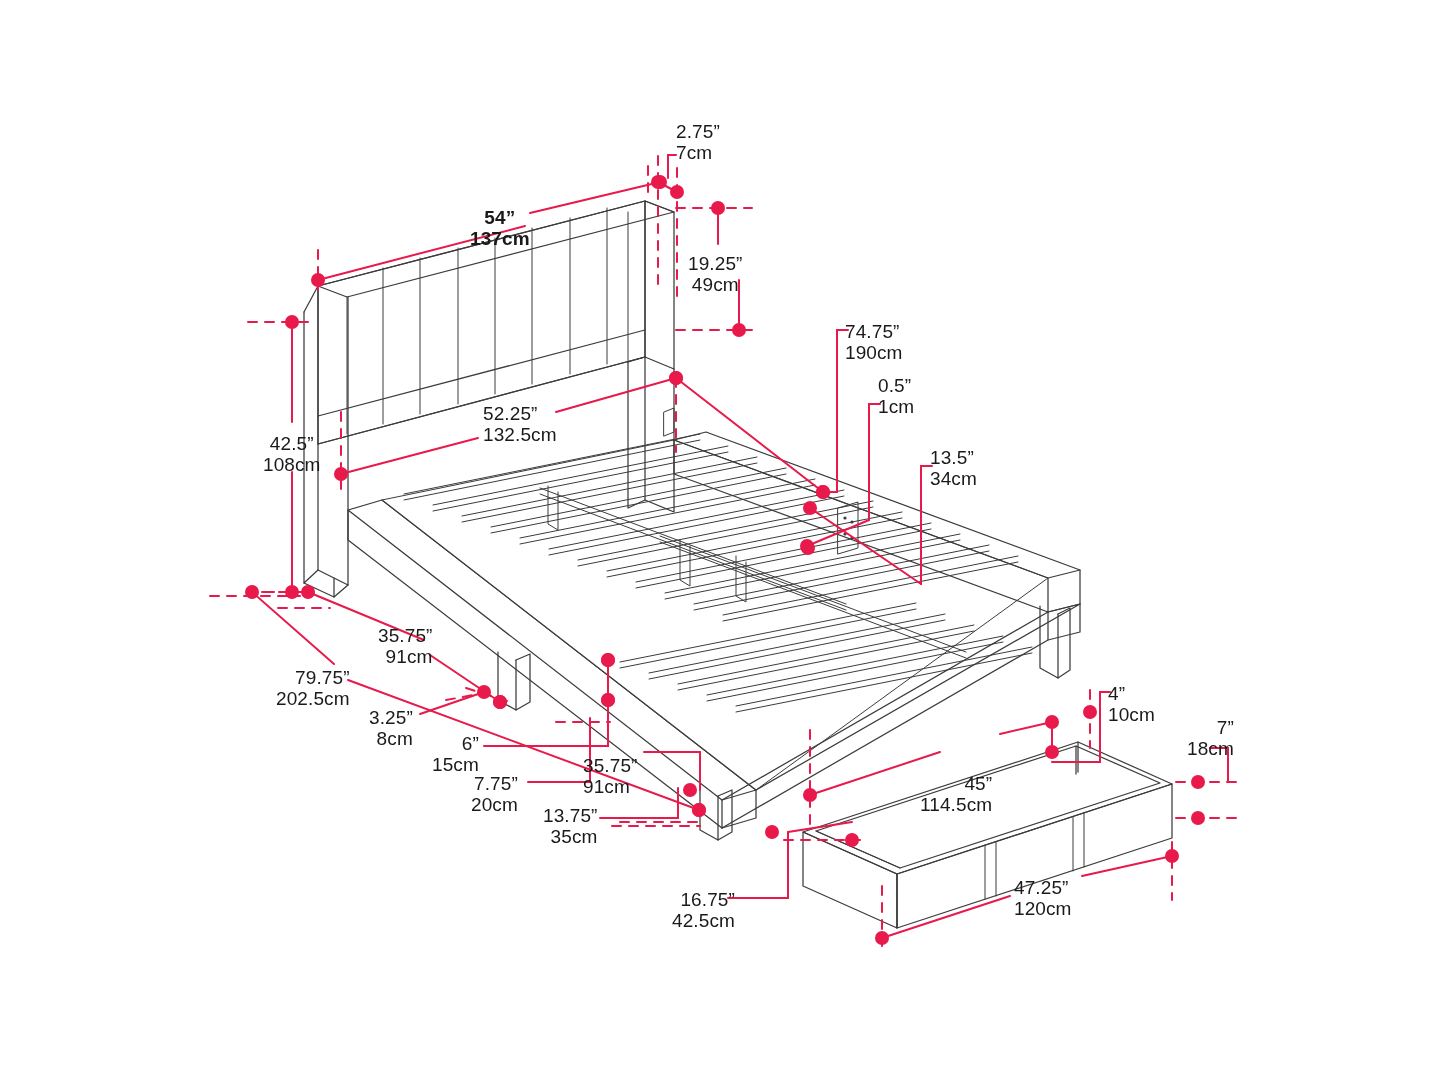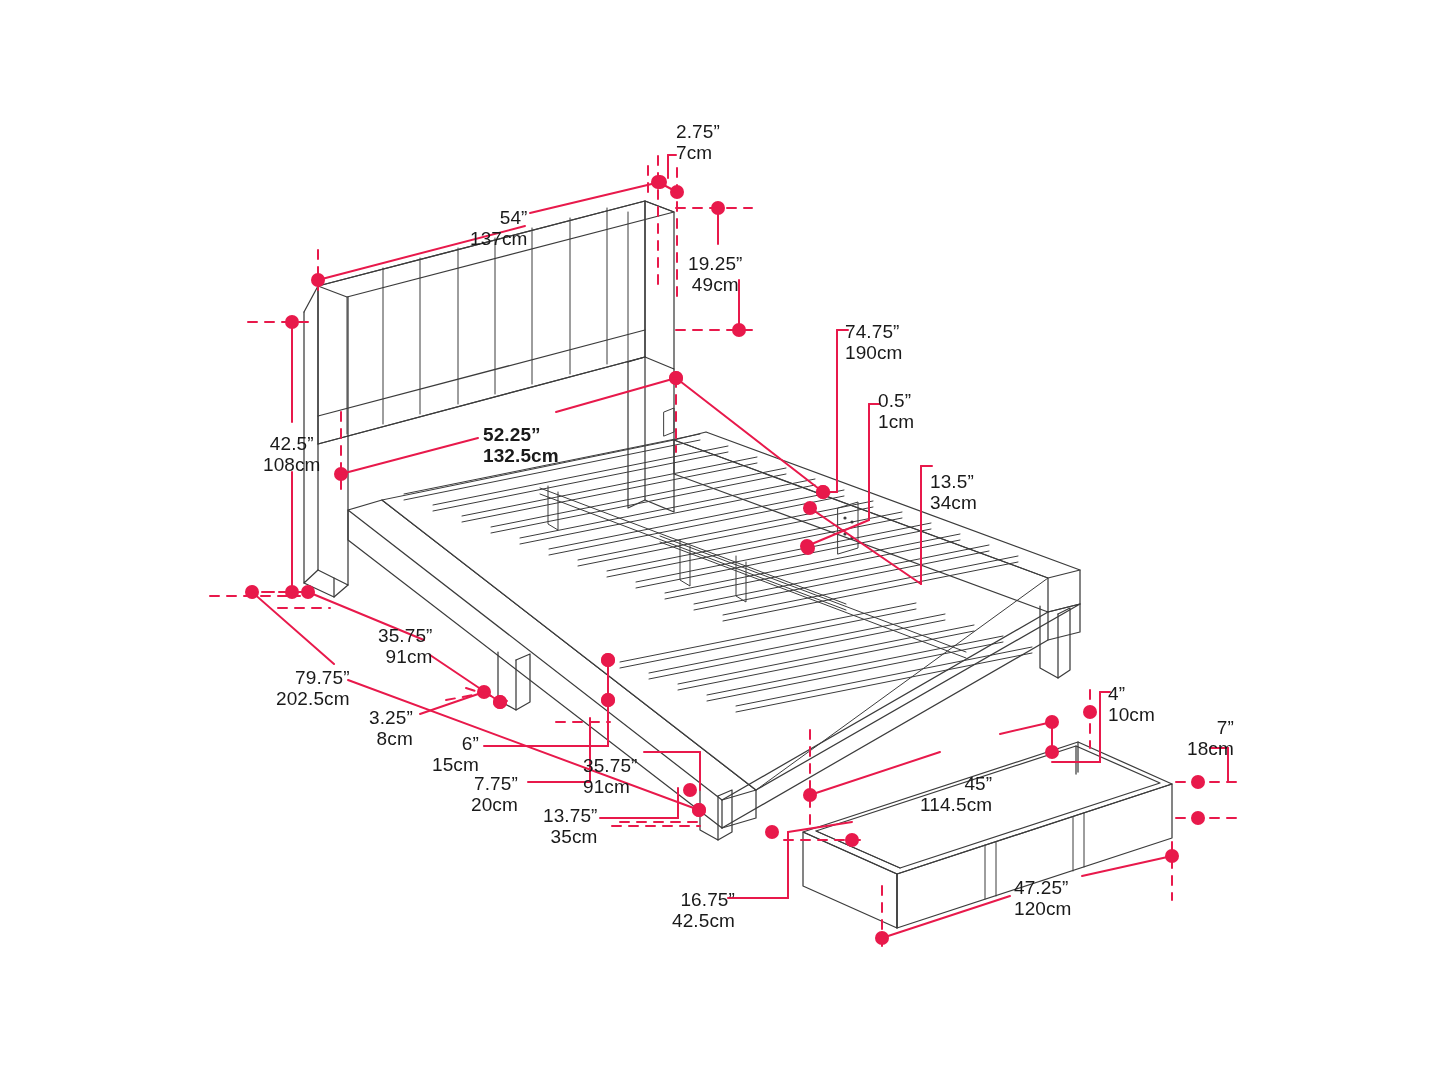--- a/index.html
+++ b/index.html
@@ -321,33 +321,33 @@
     <circle class="dot" cx="882" cy="938" r="7"></circle>
     <circle class="dot" cx="1172" cy="856" r="7"></circle>
     <path class="dl" d="M882 938 L1010 896"></path>
     <path class="dl" d="M1082 876 L1172 856"></path>
   </g>
 
 </svg>
 
 <div class="dimlabel" style="left:676px;top:122px;"><span>2.75”</span><span class="l2">7cm</span></div>
 
-<div class="dimlabel" style="left: 470px; top: 208px; text-align: right;"><span>54”</span><span class="l2">137cm</span></div>
+<div class="dimlabel" style="left: 470px; top: 208px; text-align: center; font-weight: bold;"><span>54”</span><span class="l2">137cm</span></div>
 
 <div class="dimlabel" style="left:688px;top:254px;text-align:center;"><span>19.25”</span><span class="l2">49cm</span></div>
 
 <div class="dimlabel" style="left:845px;top:322px;"><span>74.75”</span><span class="l2">190cm</span></div>
 
-<div class="dimlabel" style="left:878px;top:391px;"><span>0.5”</span><span class="l2">1cm</span></div>
-
-<div class="dimlabel" style="left:930px;top:472px;"><span>13.5”</span><span class="l2">34cm</span></div>
+<div class="dimlabel" style="left:878px;top:376px;"><span>0.5”</span><span class="l2">1cm</span></div>
+
+<div class="dimlabel" style="left:930px;top:448px;"><span>13.5”</span><span class="l2">34cm</span></div>
 
 <div class="dimlabel" style="left: 263px; top: 434px; text-align: center;"><span>42.5”</span><span class="l2">108cm</span></div>
 
-<div class="dimlabel" style="left:483px;top:425px;font-weight:bold;"><span>52.25”</span><span class="l2">132.5cm</span></div>
+<div class="dimlabel" style="left:483px;top:404px;"><span>52.25”</span><span class="l2">132.5cm</span></div>
 
 <div class="dimlabel" style="left: 378px; top: 626px; text-align: right;"><span>35.75”</span><span class="l2">91cm</span></div>
 
 <div class="dimlabel" style="left: 276px; top: 668px; text-align: right;"><span>79.75”</span><span class="l2">202.5cm</span></div>
 
 <div class="dimlabel" style="left: 369px; top: 708px; text-align: right;"><span>3.25”</span><span class="l2">8cm</span></div>
 
 <div class="dimlabel" style="left: 432px; top: 734px; text-align: right;"><span>6”</span><span class="l2">15cm</span></div>
 
 <div class="dimlabel" style="left: 471px; top: 774px; text-align: right;"><span>7.75”</span><span class="l2">20cm</span></div>

